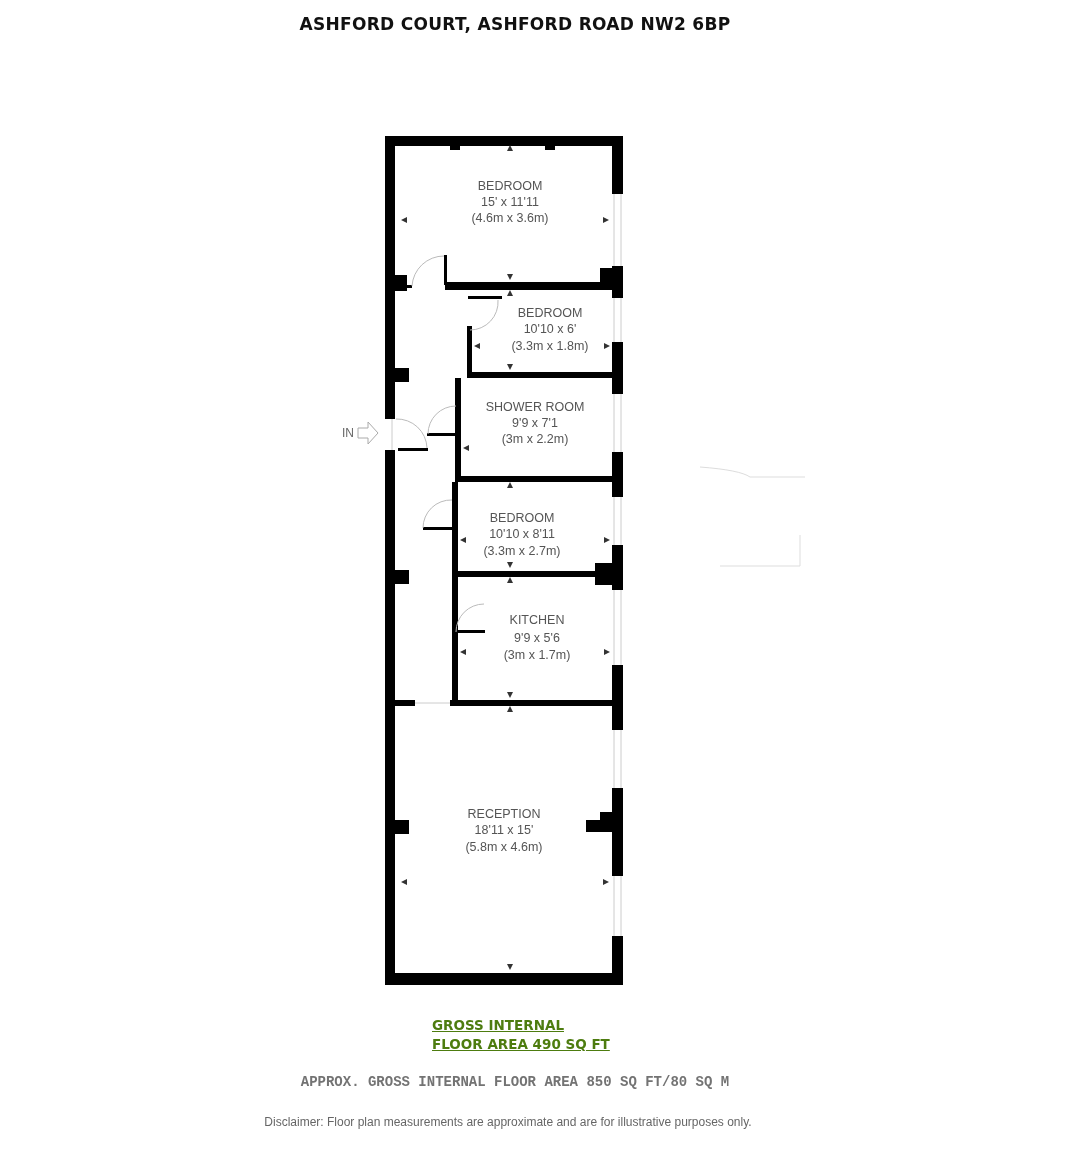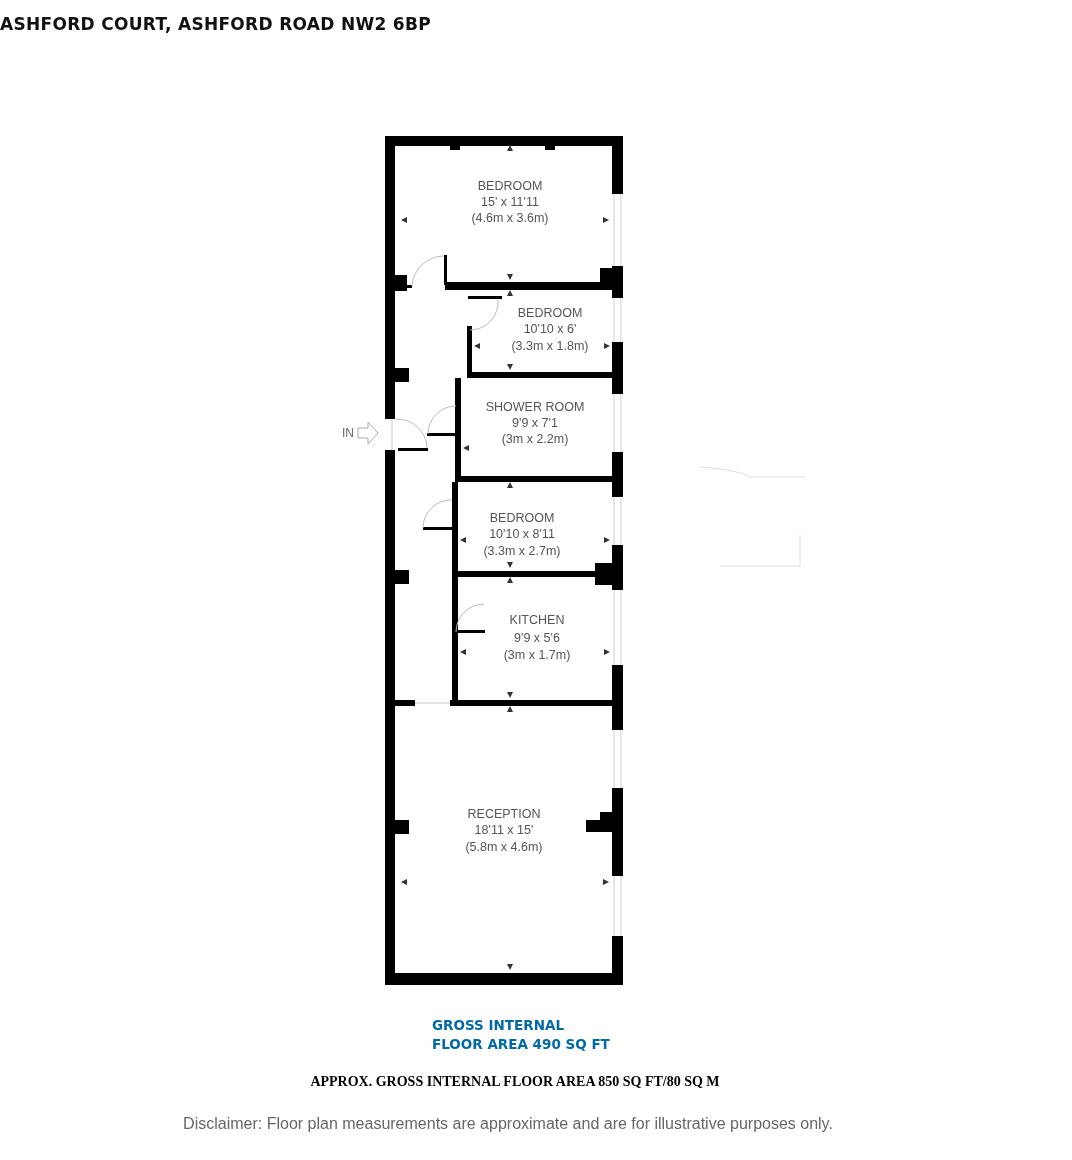--- a/index.html
+++ b/index.html
@@ -1,22 +1,22 @@
 <!DOCTYPE html>
 <html><head>
 <meta charset="utf-8">
 <style>
   html, body { margin:0; padding:0; background:#ffffff; }
   body { width:1072px; height:1160px; position:relative; overflow:hidden; font-family:"Liberation Sans", sans-serif; }
-  .title { position:absolute; top:14px; left:0; width:1030px; text-align:left; font-family:"DejaVu Sans", sans-serif; font-weight:bold; font-size:17px; color:#111; letter-spacing:0.3px; }
+  .title { position:absolute; top:14px; left:0; width:1030px; text-align:center; font-family:"DejaVu Sans", sans-serif; font-weight:bold; font-size:17px; color:#111; letter-spacing:0.3px; }
   svg.plan { position:absolute; left:0; top:0; }
   .room-label { font-family:"Liberation Sans", sans-serif; font-size:12.5px; fill:#555; text-anchor:middle; }
-  .area1 { position:absolute; left:432px; top:1016px; font-family:"DejaVu Sans", sans-serif; font-weight:bold; font-size:13.5px; color:#0369a1; line-height:19px; }
-  .area2 { position:absolute; left:0; width:1030px; top:1074px; text-align:center; font-family:Liberation Serif, serif; font-weight:bold; font-size:14px; color:#000000; }
-  .disc { position:absolute; left:0; width:1016px; top:1115px; text-align:center; font-family:"Liberation Sans", sans-serif; font-size:16px; color:#666; }
+  .area1 { position:absolute; left:432px; top:1016px; font-family:"DejaVu Sans", sans-serif; font-weight:bold; font-size:13.5px; color:#4d7c0f; line-height:19px;text-decoration:underline; }
+  .area2 { position:absolute; left:0; width:1030px; top:1074px; text-align:center; font-family:Liberation Mono, monospace; font-weight:bold; font-size:14px; color:#737373; }
+  .disc { position:absolute; left:0; width:1016px; top:1115px; text-align:center; font-family:"Liberation Sans", sans-serif; font-size:12px; color:#666; }
 </style>
 </head>
 <body>
 
 <div class="title">ASHFORD COURT, ASHFORD ROAD NW2 6BP</div>
 
 <svg class="plan" width="1072" height="1160" viewBox="0 0 1072 1160">
 
   <g fill="#000">
 

